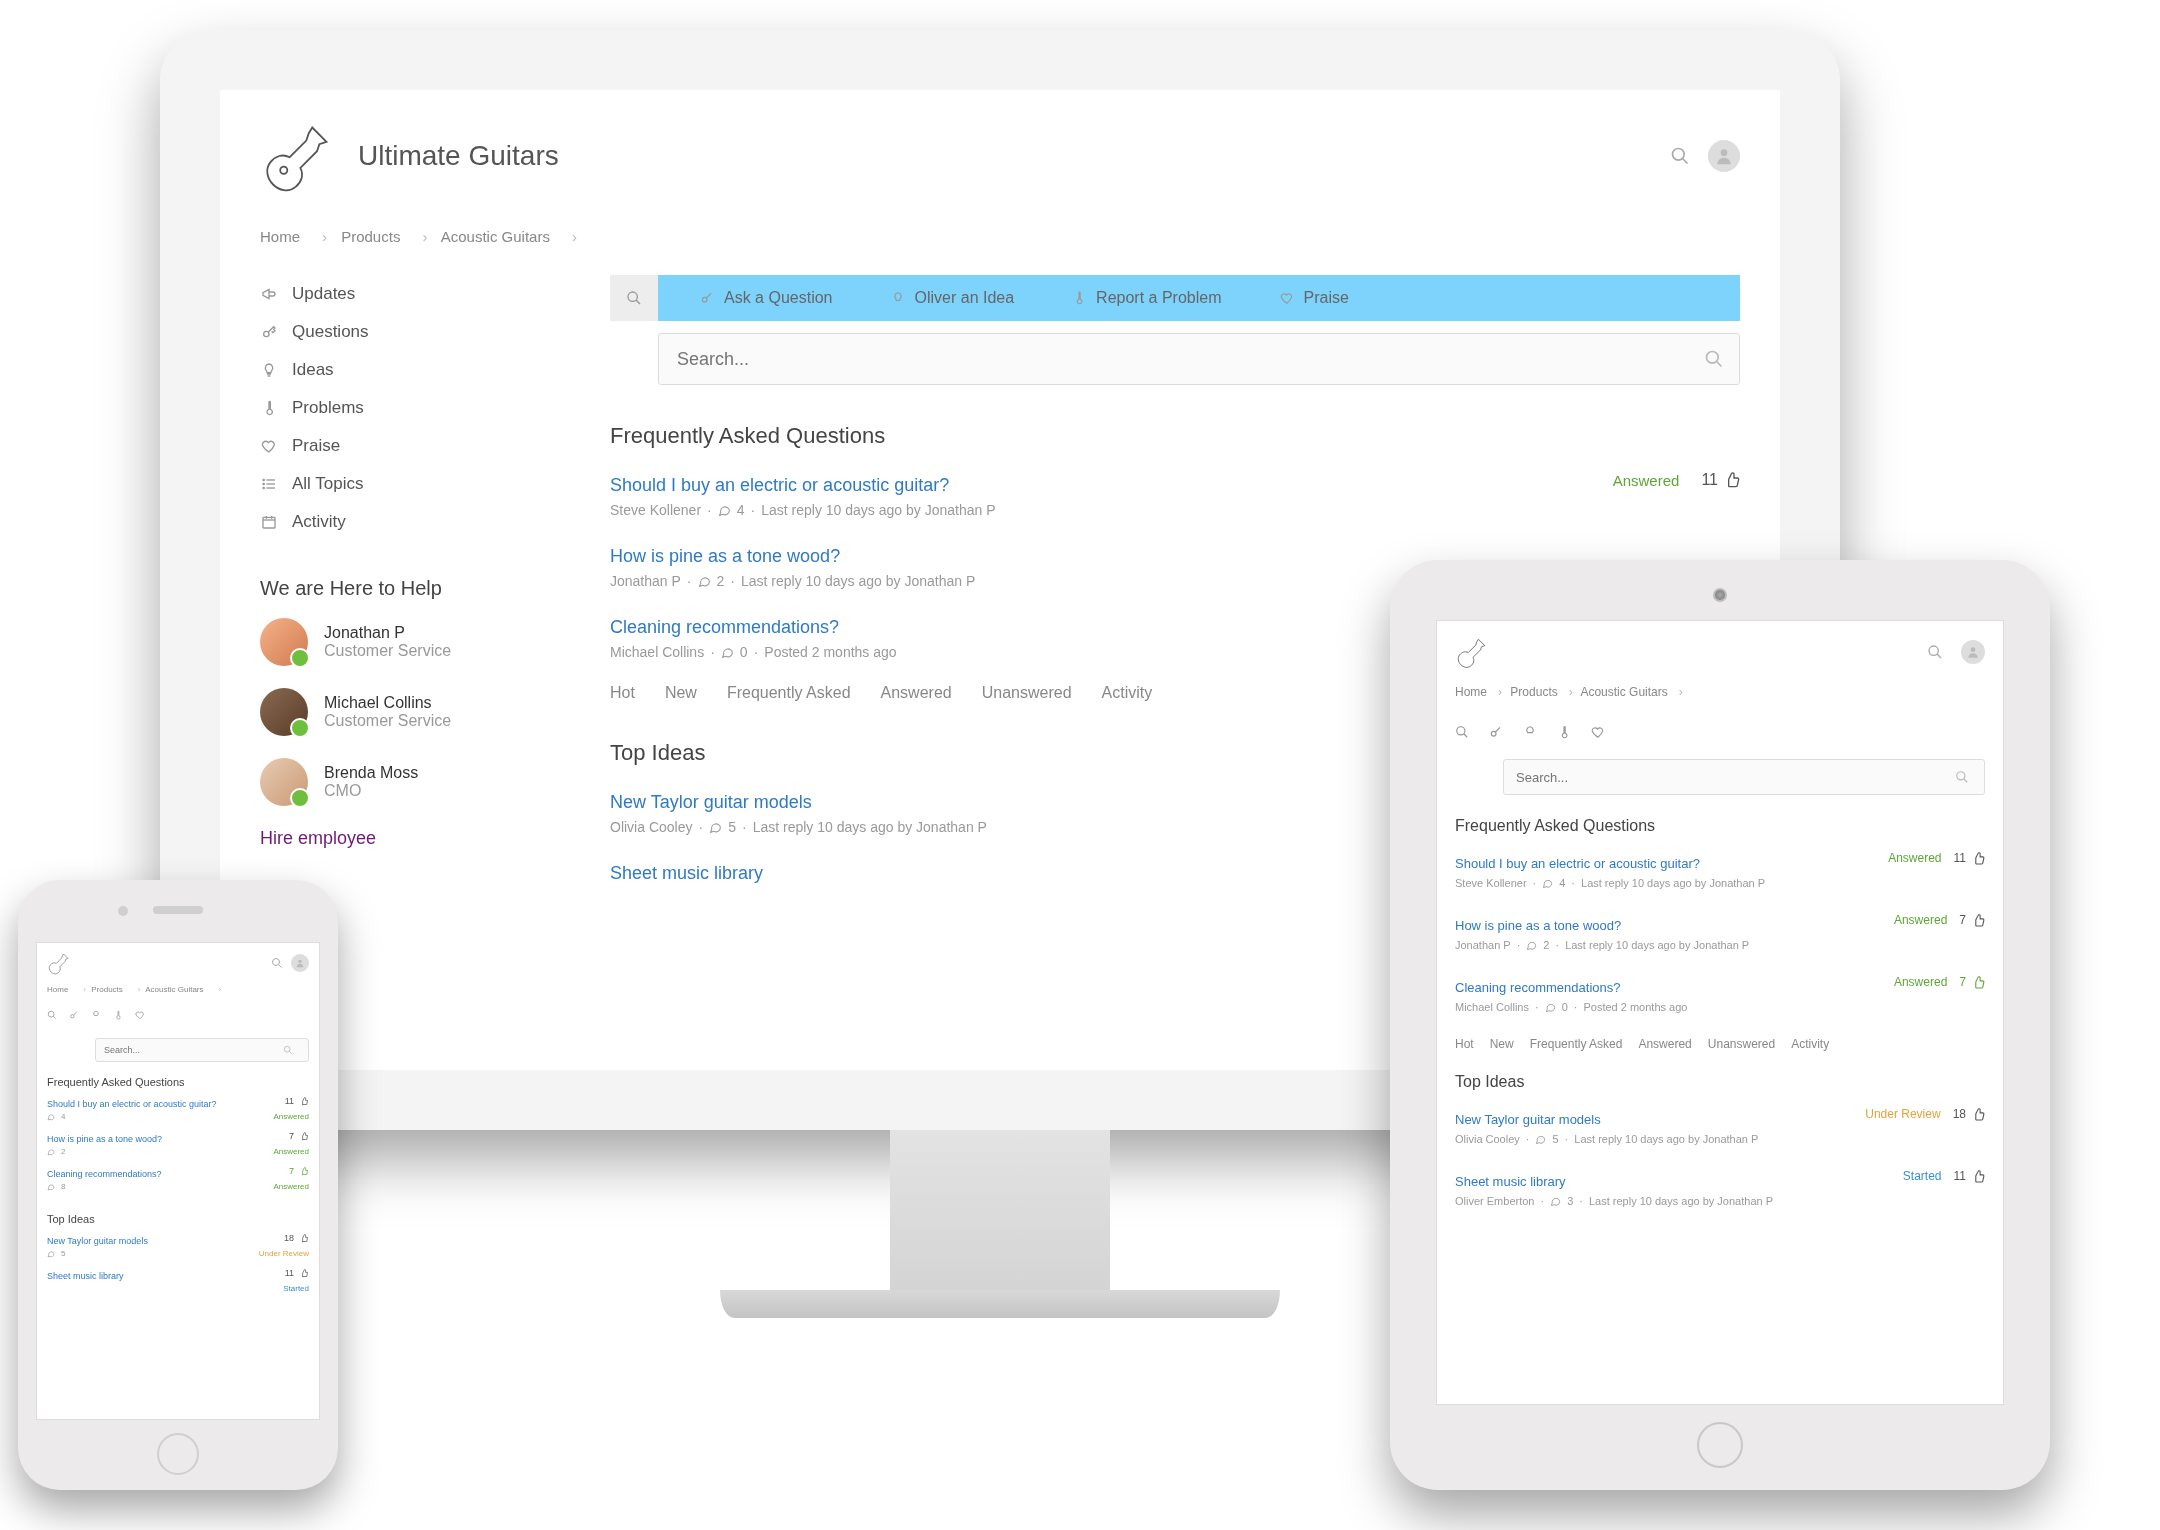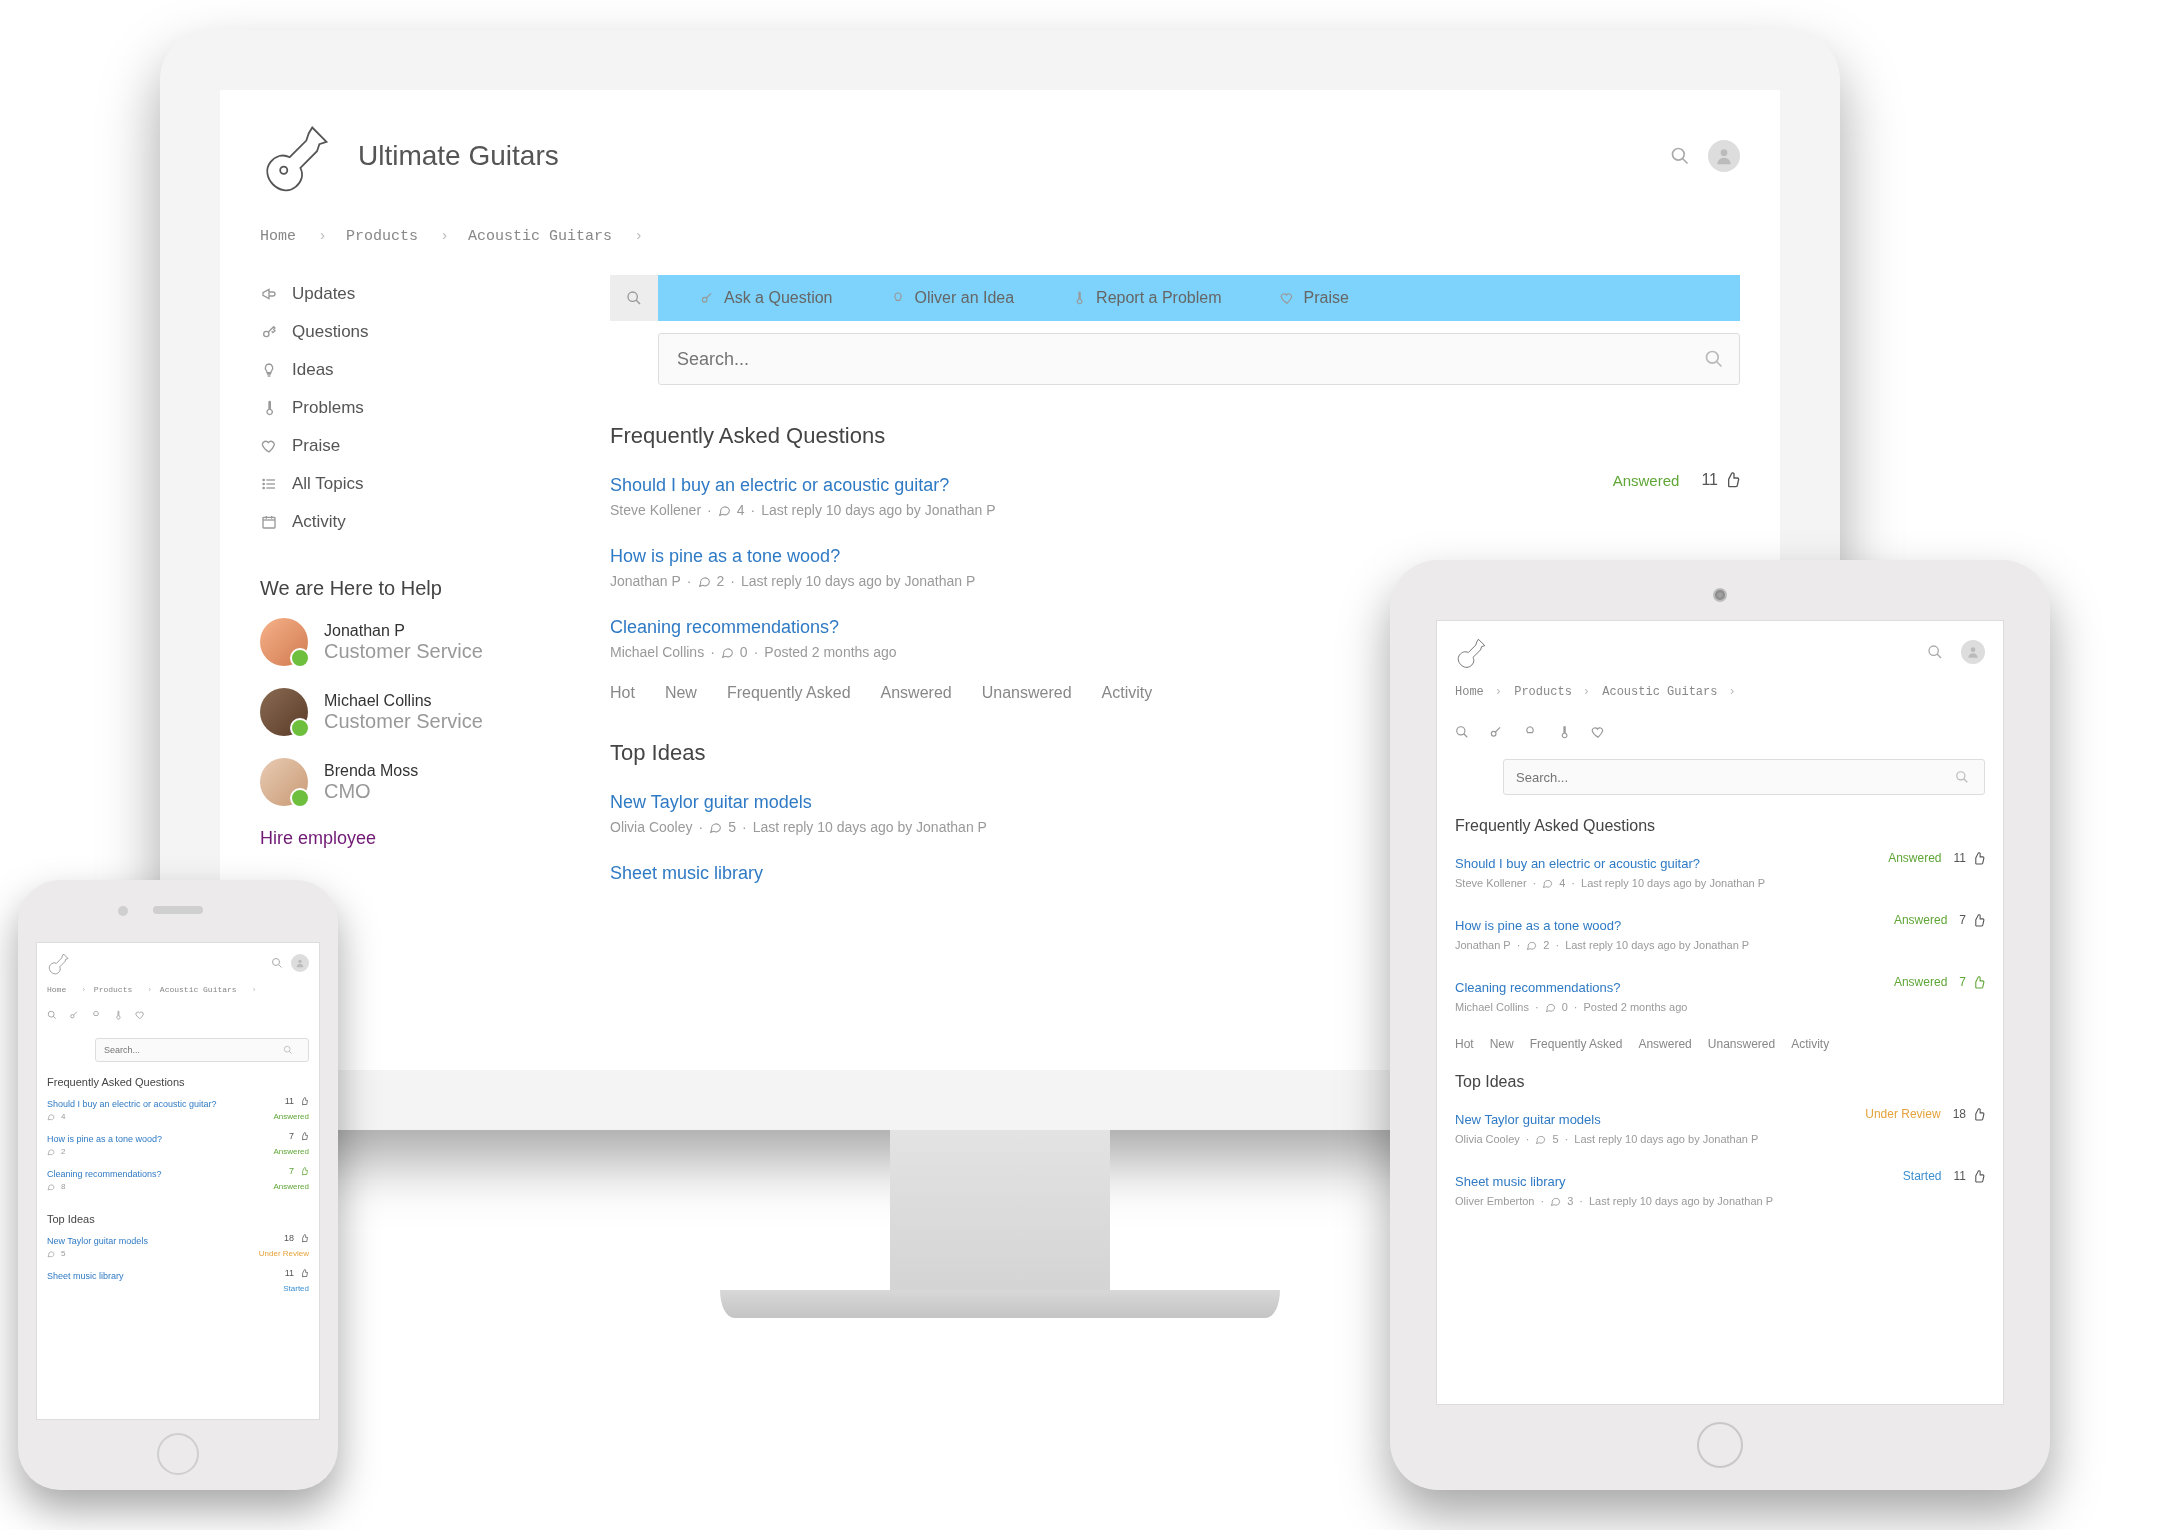--- a/index.html
+++ b/index.html
@@ -163,38 +163,38 @@
   }
   .brand { display:flex; align-items:center; gap:22px; }
   .brand-title { font-size: 28px; color:#555; font-weight:400; }
   .header-right { display:flex; align-items:center; gap:18px; color:#aaa; }
   .avatar-circle {
     width:32px; height:32px; border-radius:50%; background:#ddd;
     display:inline-flex; align-items:center; justify-content:center;
   }
   .logo-svg { width:76px; height:76px; stroke:#555; fill:none; stroke-width:1.5; }
 
-  .crumbs { padding: 24px 40px 10px 40px; font-size:15px; color:#888;font-family:Liberation Mono, monospace; }
+  .crumbs { padding: 24px 40px 10px 40px; font-size:15px; color:#888; }
   .crumbs a { color:#888; text-decoration:none; margin:0 12px 0 0; }
   .crumbs .sep { color:#bbb; margin:0 10px; }
 
   .layout { display:flex; padding: 20px 40px; gap:70px; }
   .sidebar { width:280px; flex-shrink:0; }
   .main { flex:1; }
 
   .side-nav { list-style:none; }
   .side-nav li { display:flex; align-items:center; gap:14px; padding:9px 0; font-size:17px; color:#555; cursor:pointer;}
   .side-nav .ic { width:18px; display:inline-flex; justify-content:center; color:#999; }
 
   .side-h { font-size:20px; color:#444; margin:36px 0 18px; }
   .helper { display:flex; align-items:center; gap:16px; margin-bottom:22px; }
   .helper .ha { width:48px;height:48px;border-radius:50%;background:linear-gradient(135deg,#f7b28a,#d07a4f); position:relative;}
   .helper .ha::after{ content:""; position:absolute; right:-2px; bottom:-2px; width:16px;height:16px;border-radius:50%;background:#6fbf3f;border:2px solid #fff;}
   .helper .hn { font-size:16px; color:#333; }
-  .helper .hr { font-size:20px; color:#999; }
+  .helper .hr { font-size:16px; color:#999; }
   .hire-link { color:#701a75; font-size:18px; }
 
   .tabbar { display:flex; align-items:center; gap:26px; background:#7dd3fc; padding:0; height:46px; }
   .tabbar .tab { display:flex; align-items:center; gap:10px; font-size:16px; color:#666; padding:0 16px; height:100%; cursor:pointer;}
   .tabbar .tab.active { background:#ededed; }
   .tabbar .tic { color:#999; display:inline-flex; }
 
   .searchbox { margin-top:12px; position:relative;margin-left:48px; }
   .searchbox input {
     width:100%; height:52px; border:1px solid #ddd; border-radius:3px;

